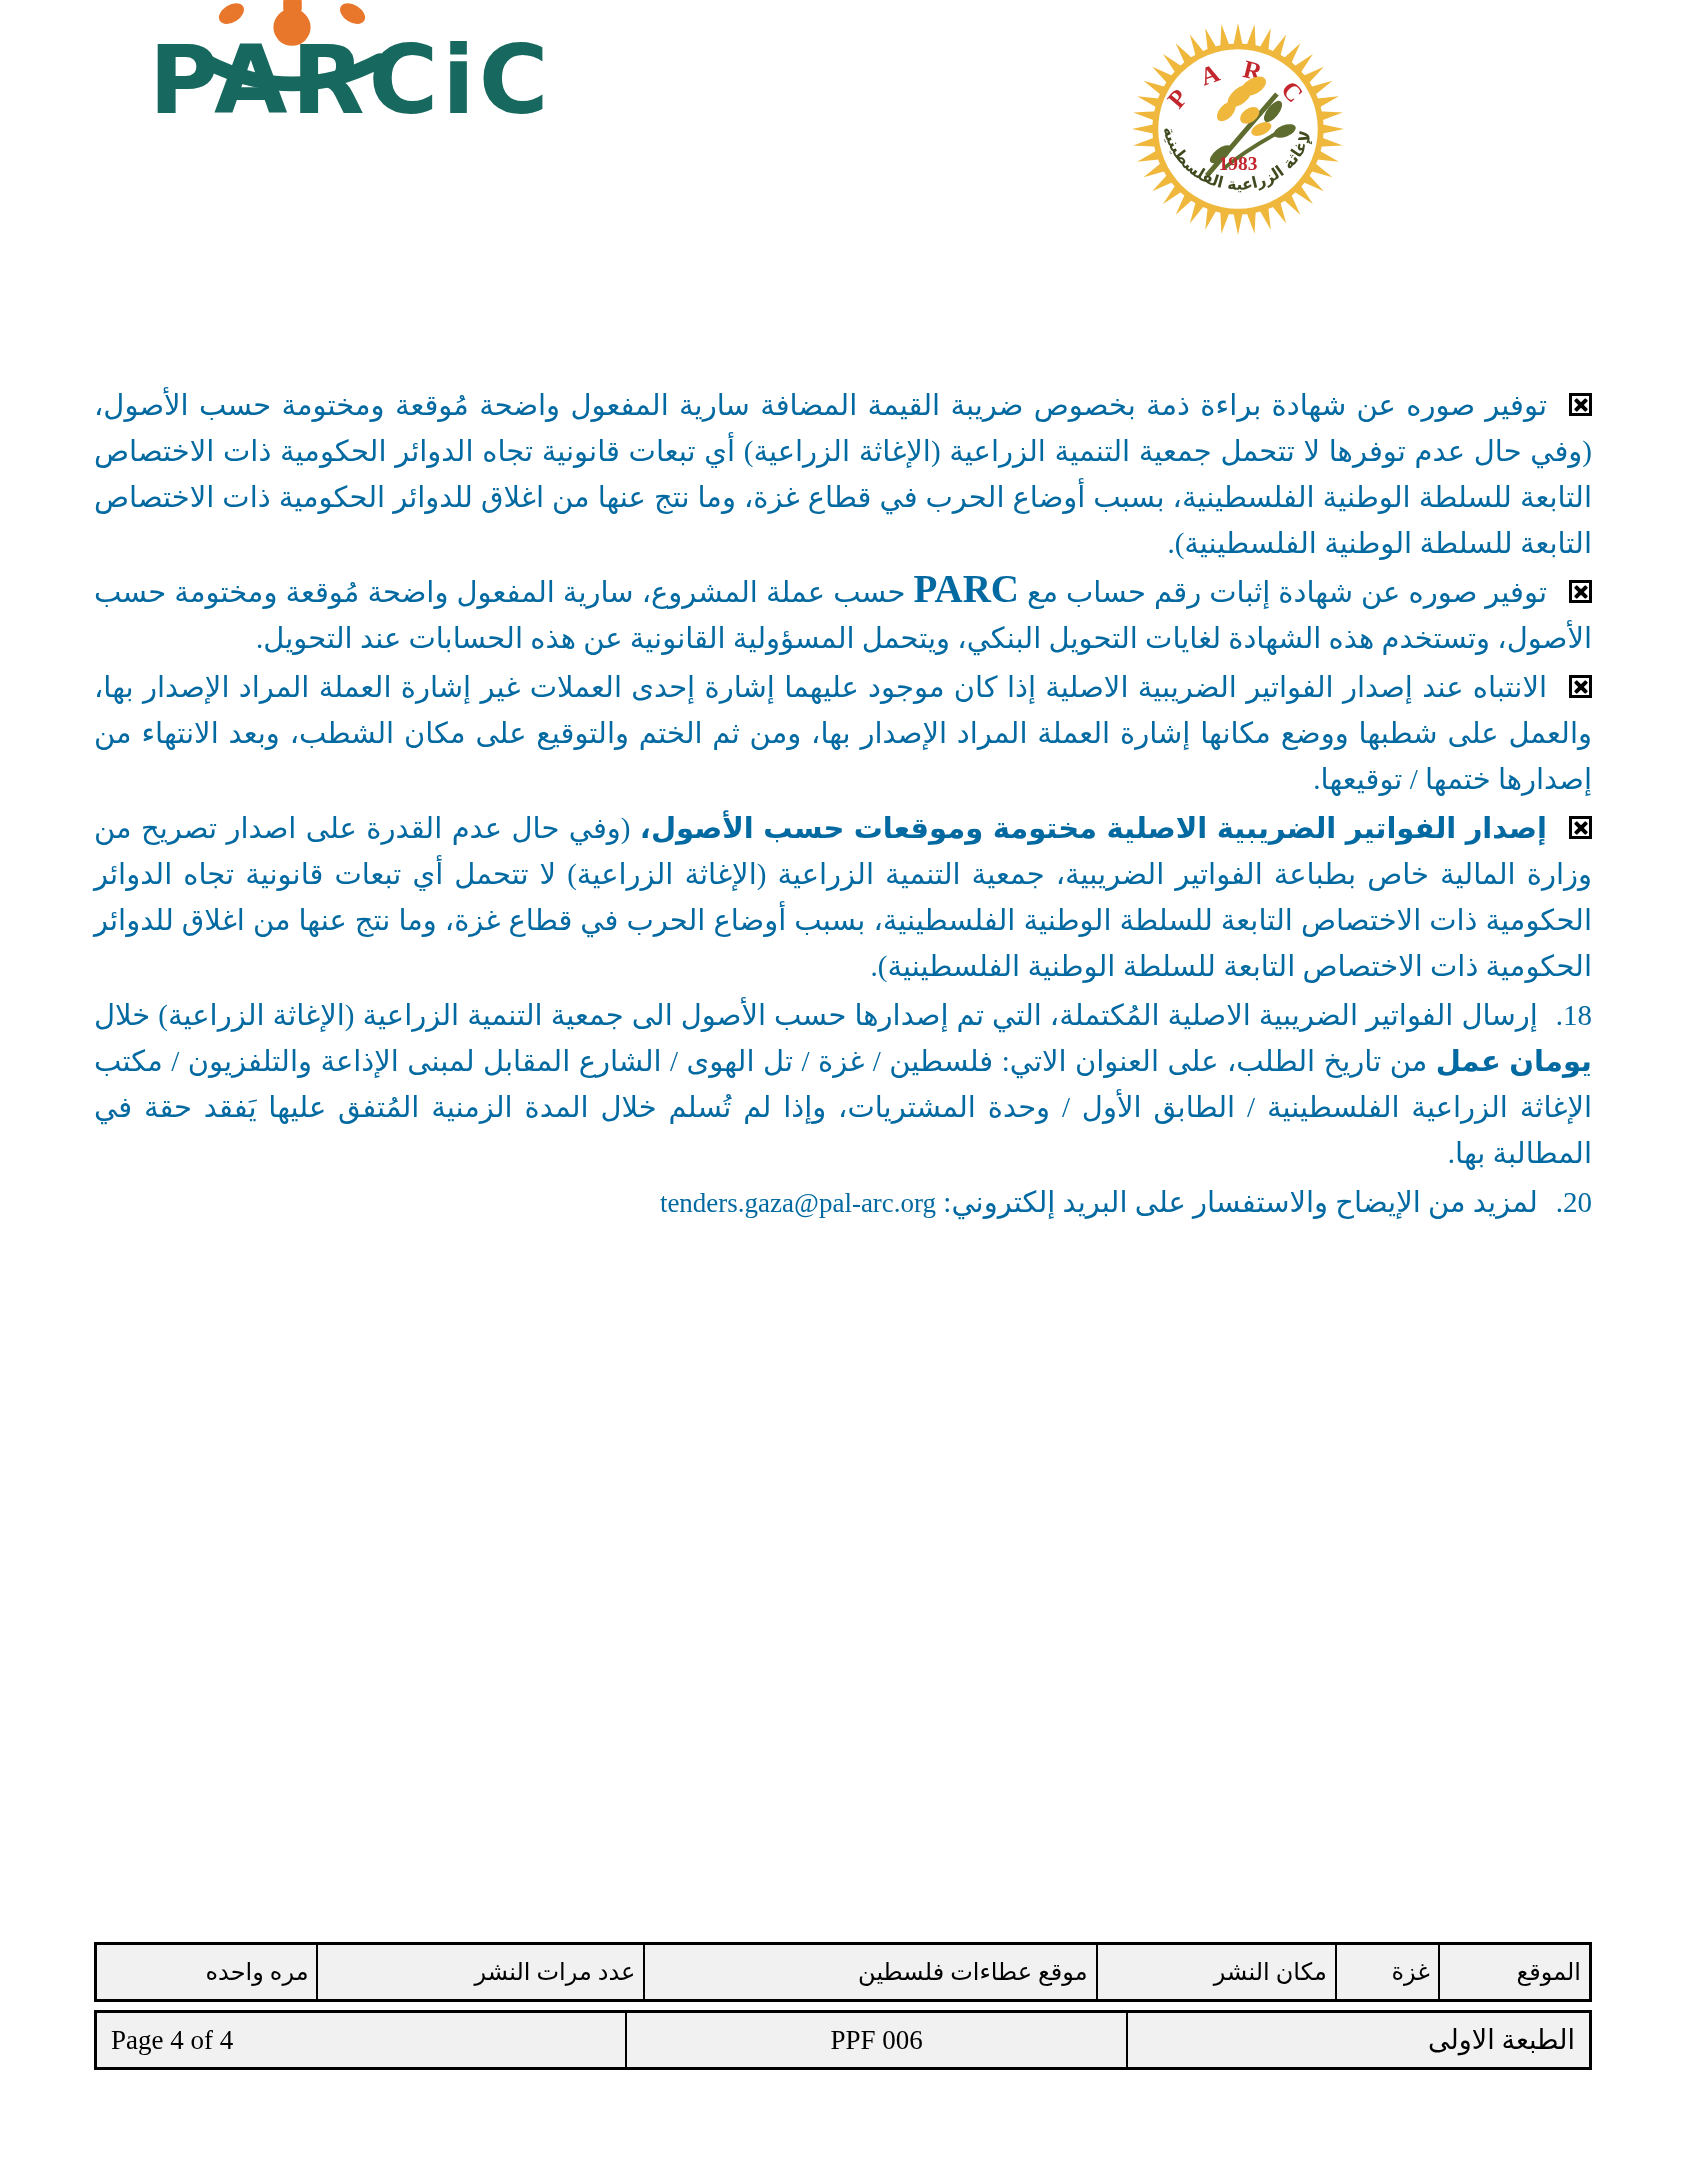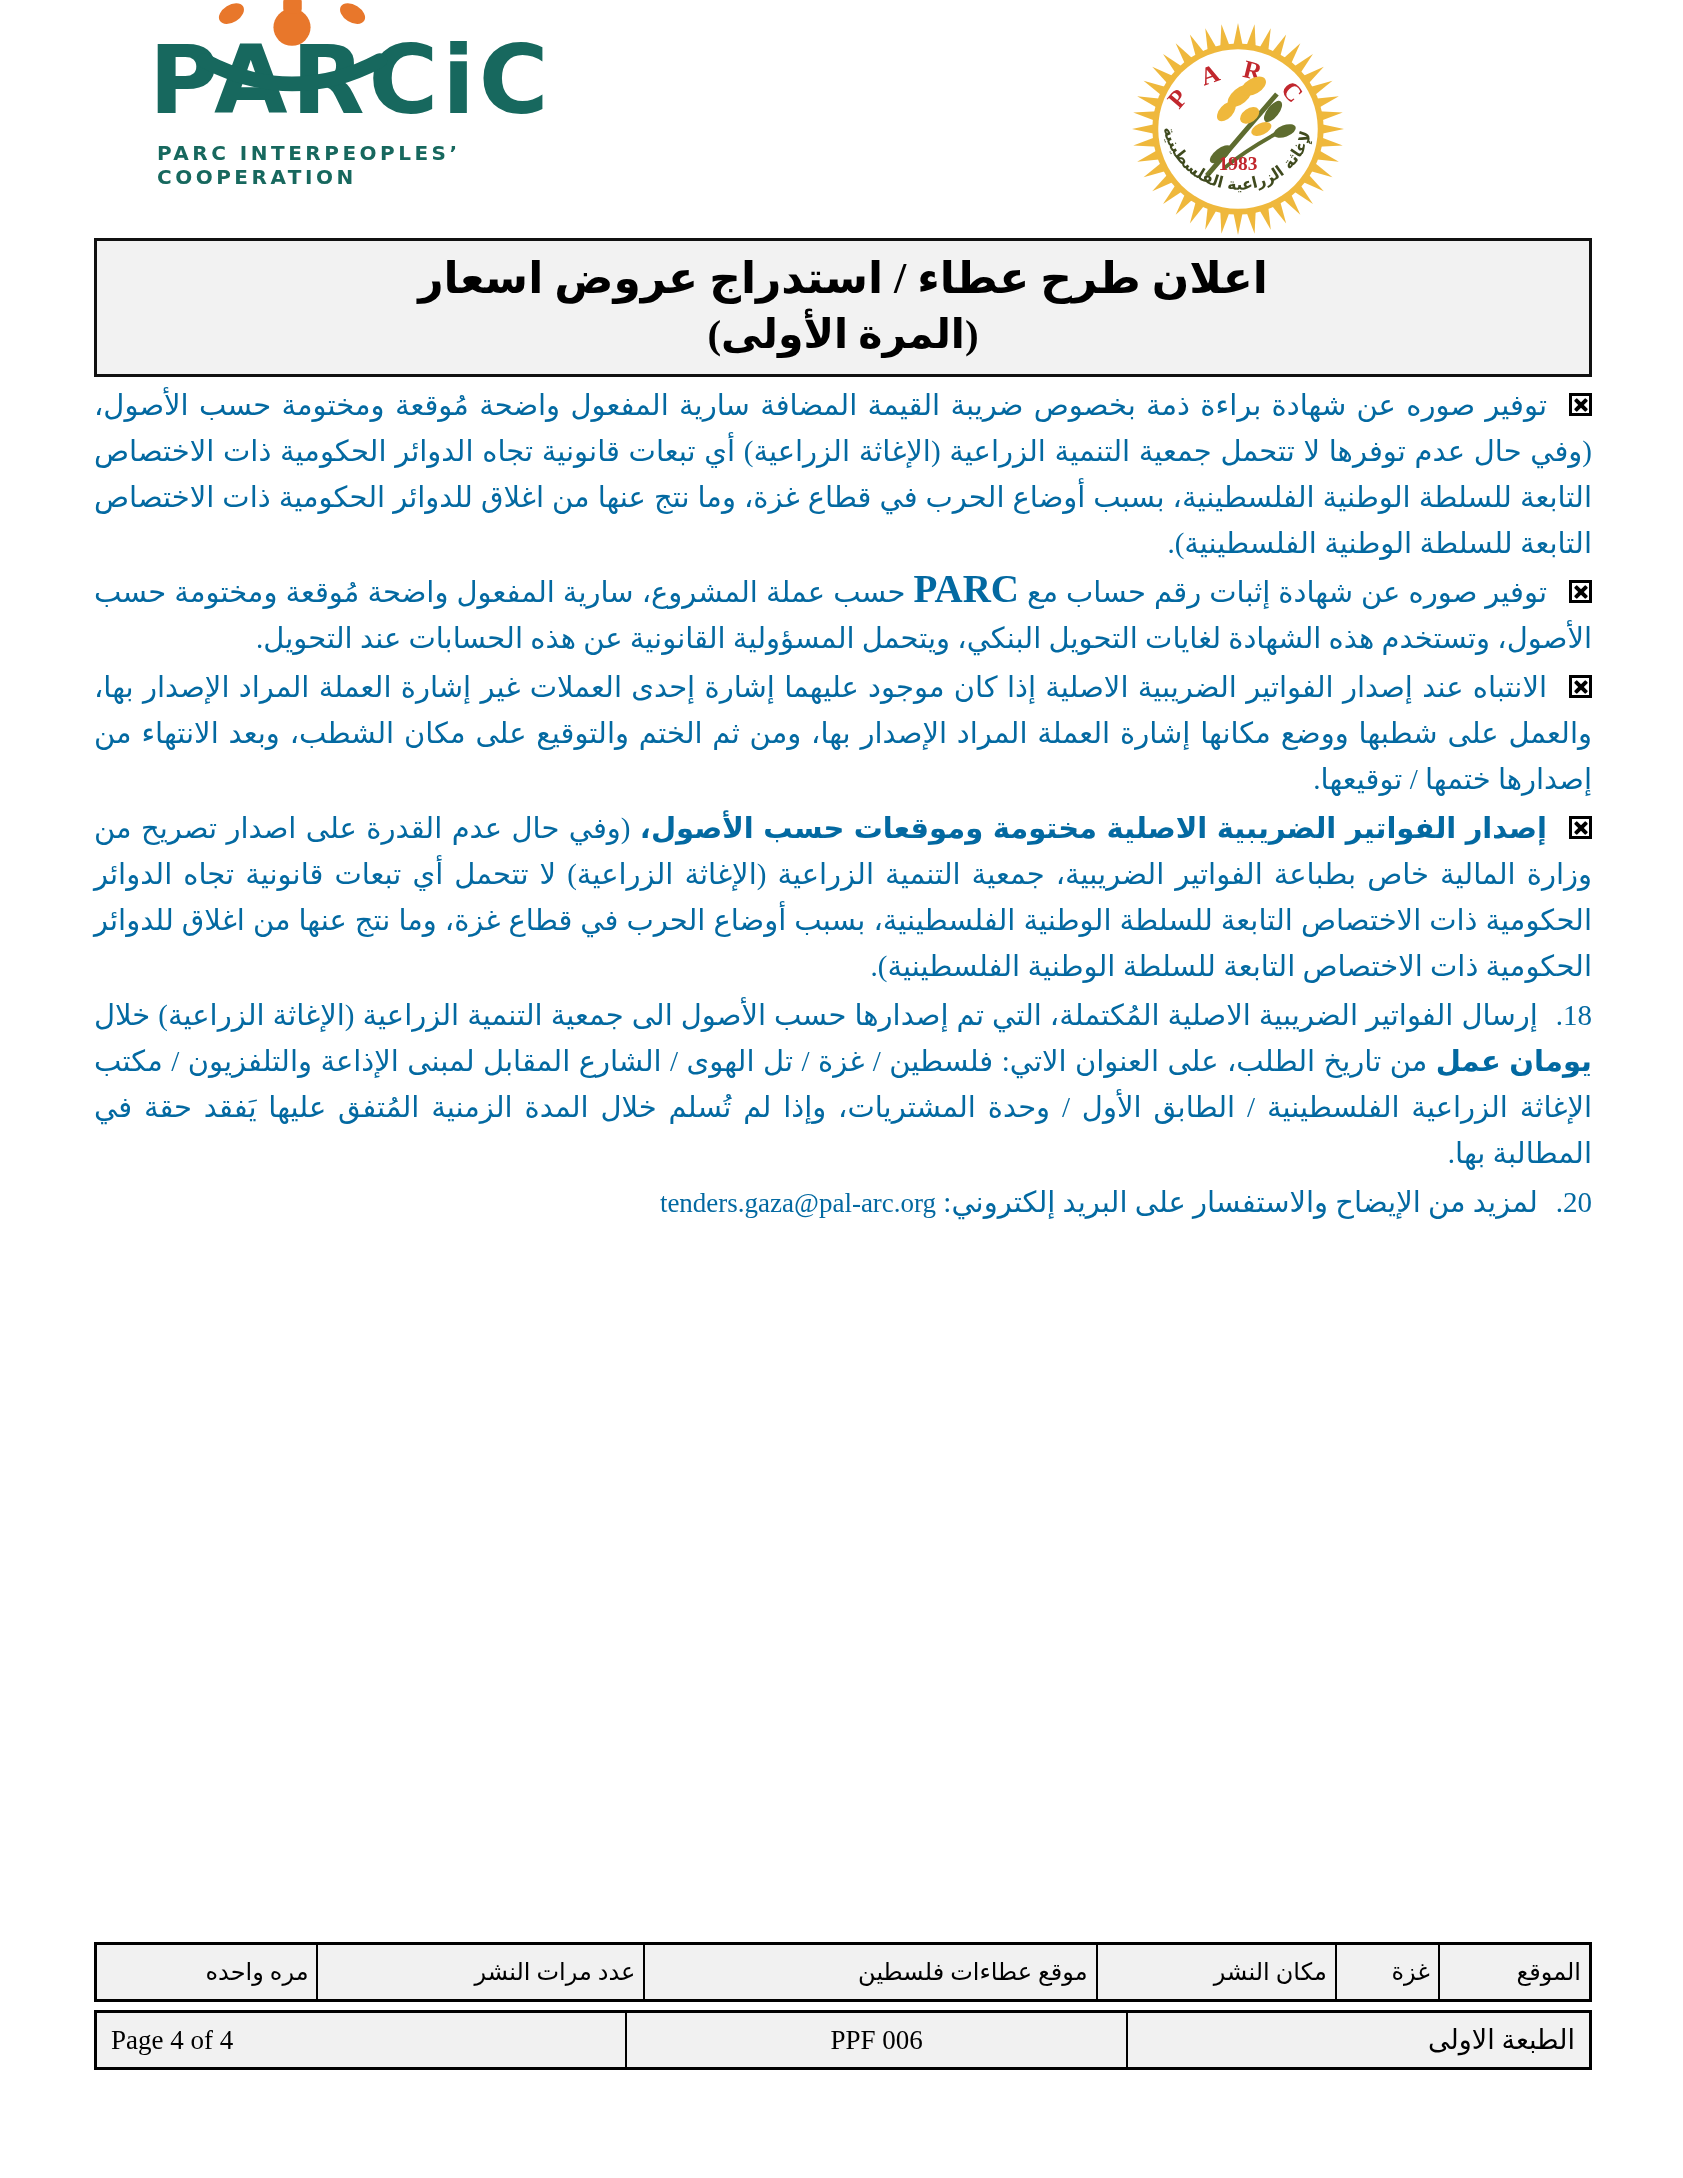--- a/index.html
+++ b/index.html
@@ -77,21 +77,20 @@
     <div class="wordmark-wrap">
       <span class="wordmark">PARCiC</span>
       <svg class="person-overlay" viewBox="0 0 220 130">
         <path d="M20,66 Q110,114 200,66" fill="none" stroke="#17685E" stroke-width="15" stroke-linecap="round"></path>
         <circle cx="110" cy="32" r="19" fill="#E8772B"></circle>
         <rect x="101" y="1" width="19" height="17" rx="5" fill="#E8772B"></rect>
         <ellipse cx="48" cy="18" rx="14" ry="9" transform="rotate(-32 48 18)" fill="#E8772B"></ellipse>
         <ellipse cx="172" cy="18" rx="14" ry="9" transform="rotate(32 172 18)" fill="#E8772B"></ellipse>
       </svg>
     </div>
-    <div class="tagline">PARC INTERPEOPLES’ COOPERATION</div>
   </div>
 
   <div class="seal-box">
     <svg viewBox="0 0 220 220" width="214" height="214">
       <g>
           <polygon points="219,110 194.85038537352006,104.95895824604327 194.85038537352006,115.04104175395673" fill="#EFB83C"></polygon>
           <polygon points="217.65802912487,127.05135668938516 194.59432899845564,118.29454647952771 193.01714365840428,128.25250280920037" fill="#EFB83C"></polygon>
           <polygon points="213.66516027617172,143.68285238686926 192.25527949096755,131.42589545066465 189.1397443483149,141.01452666869767" fill="#EFB83C"></polygon>
           <polygon points="207.1197111365321,159.4849644716106 187.89083201279038,144.02966776733606 183.31366188261688,153.01286995029892" fill="#EFB83C"></polygon>
           <polygon points="198.18285238686929,174.06859249987957 181.60845374560756,155.79551672558335 175.68235374727485,163.95209362219276" fill="#EFB83C"></polygon>
@@ -152,24 +151,20 @@
         <ellipse cx="122" cy="96" rx="11" ry="7" transform="rotate(-35 122 96)" fill="#EFB83C"></ellipse>
         <ellipse cx="134" cy="110" rx="11" ry="6" transform="rotate(-25 134 110)" fill="#EFB83C"></ellipse>
       </g>
       <text x="110" y="152" text-anchor="middle" font-family="Liberation Serif, serif" font-size="20" font-weight="bold" fill="#C1272D">1983</text>
       <text font-family="DejaVu Sans, sans-serif" font-size="16" font-weight="bold" fill="#3F4A1E">
         <textPath href="#arcBottom" xlink:href="#arcBottom" startOffset="50%" text-anchor="middle">الإغاثة الزراعية الفلسطينية</textPath>
       </text>
     </svg>
   </div>
 
-  <div class="titlebox" dir="rtl">
-    <div class="t1">اعلان طرح عطاء / استدراج عروض اسعار</div>
-    <div class="t2">(المرة الأولى)</div>
-  </div>
 
   <div class="content">
 
     <div class="item">
       <span class="cbx"></span><span>توفير صوره عن شهادة براءة ذمة بخصوص ضريبة القيمة المضافة سارية المفعول واضحة مُوقعة ومختومة حسب الأصول، (وفي حال عدم توفرها لا تتحمل جمعية التنمية الزراعية (الإغاثة الزراعية) أي تبعات قانونية تجاه الدوائر الحكومية ذات الاختصاص التابعة للسلطة الوطنية الفلسطينية، بسبب أوضاع الحرب في قطاع غزة، وما نتج عنها من اغلاق للدوائر الحكومية ذات الاختصاص التابعة للسلطة الوطنية الفلسطينية).</span>
     </div>
 
     <div class="item">
       <span class="cbx"></span><span>توفير صوره عن شهادة إثبات رقم حساب مع </span><span class="latin-big">PARC</span><span> حسب عملة المشروع، سارية المفعول واضحة مُوقعة ومختومة حسب الأصول، وتستخدم هذه الشهادة لغايات التحويل البنكي، ويتحمل المسؤولية القانونية عن هذه الحسابات عند التحويل.</span>
     </div>

